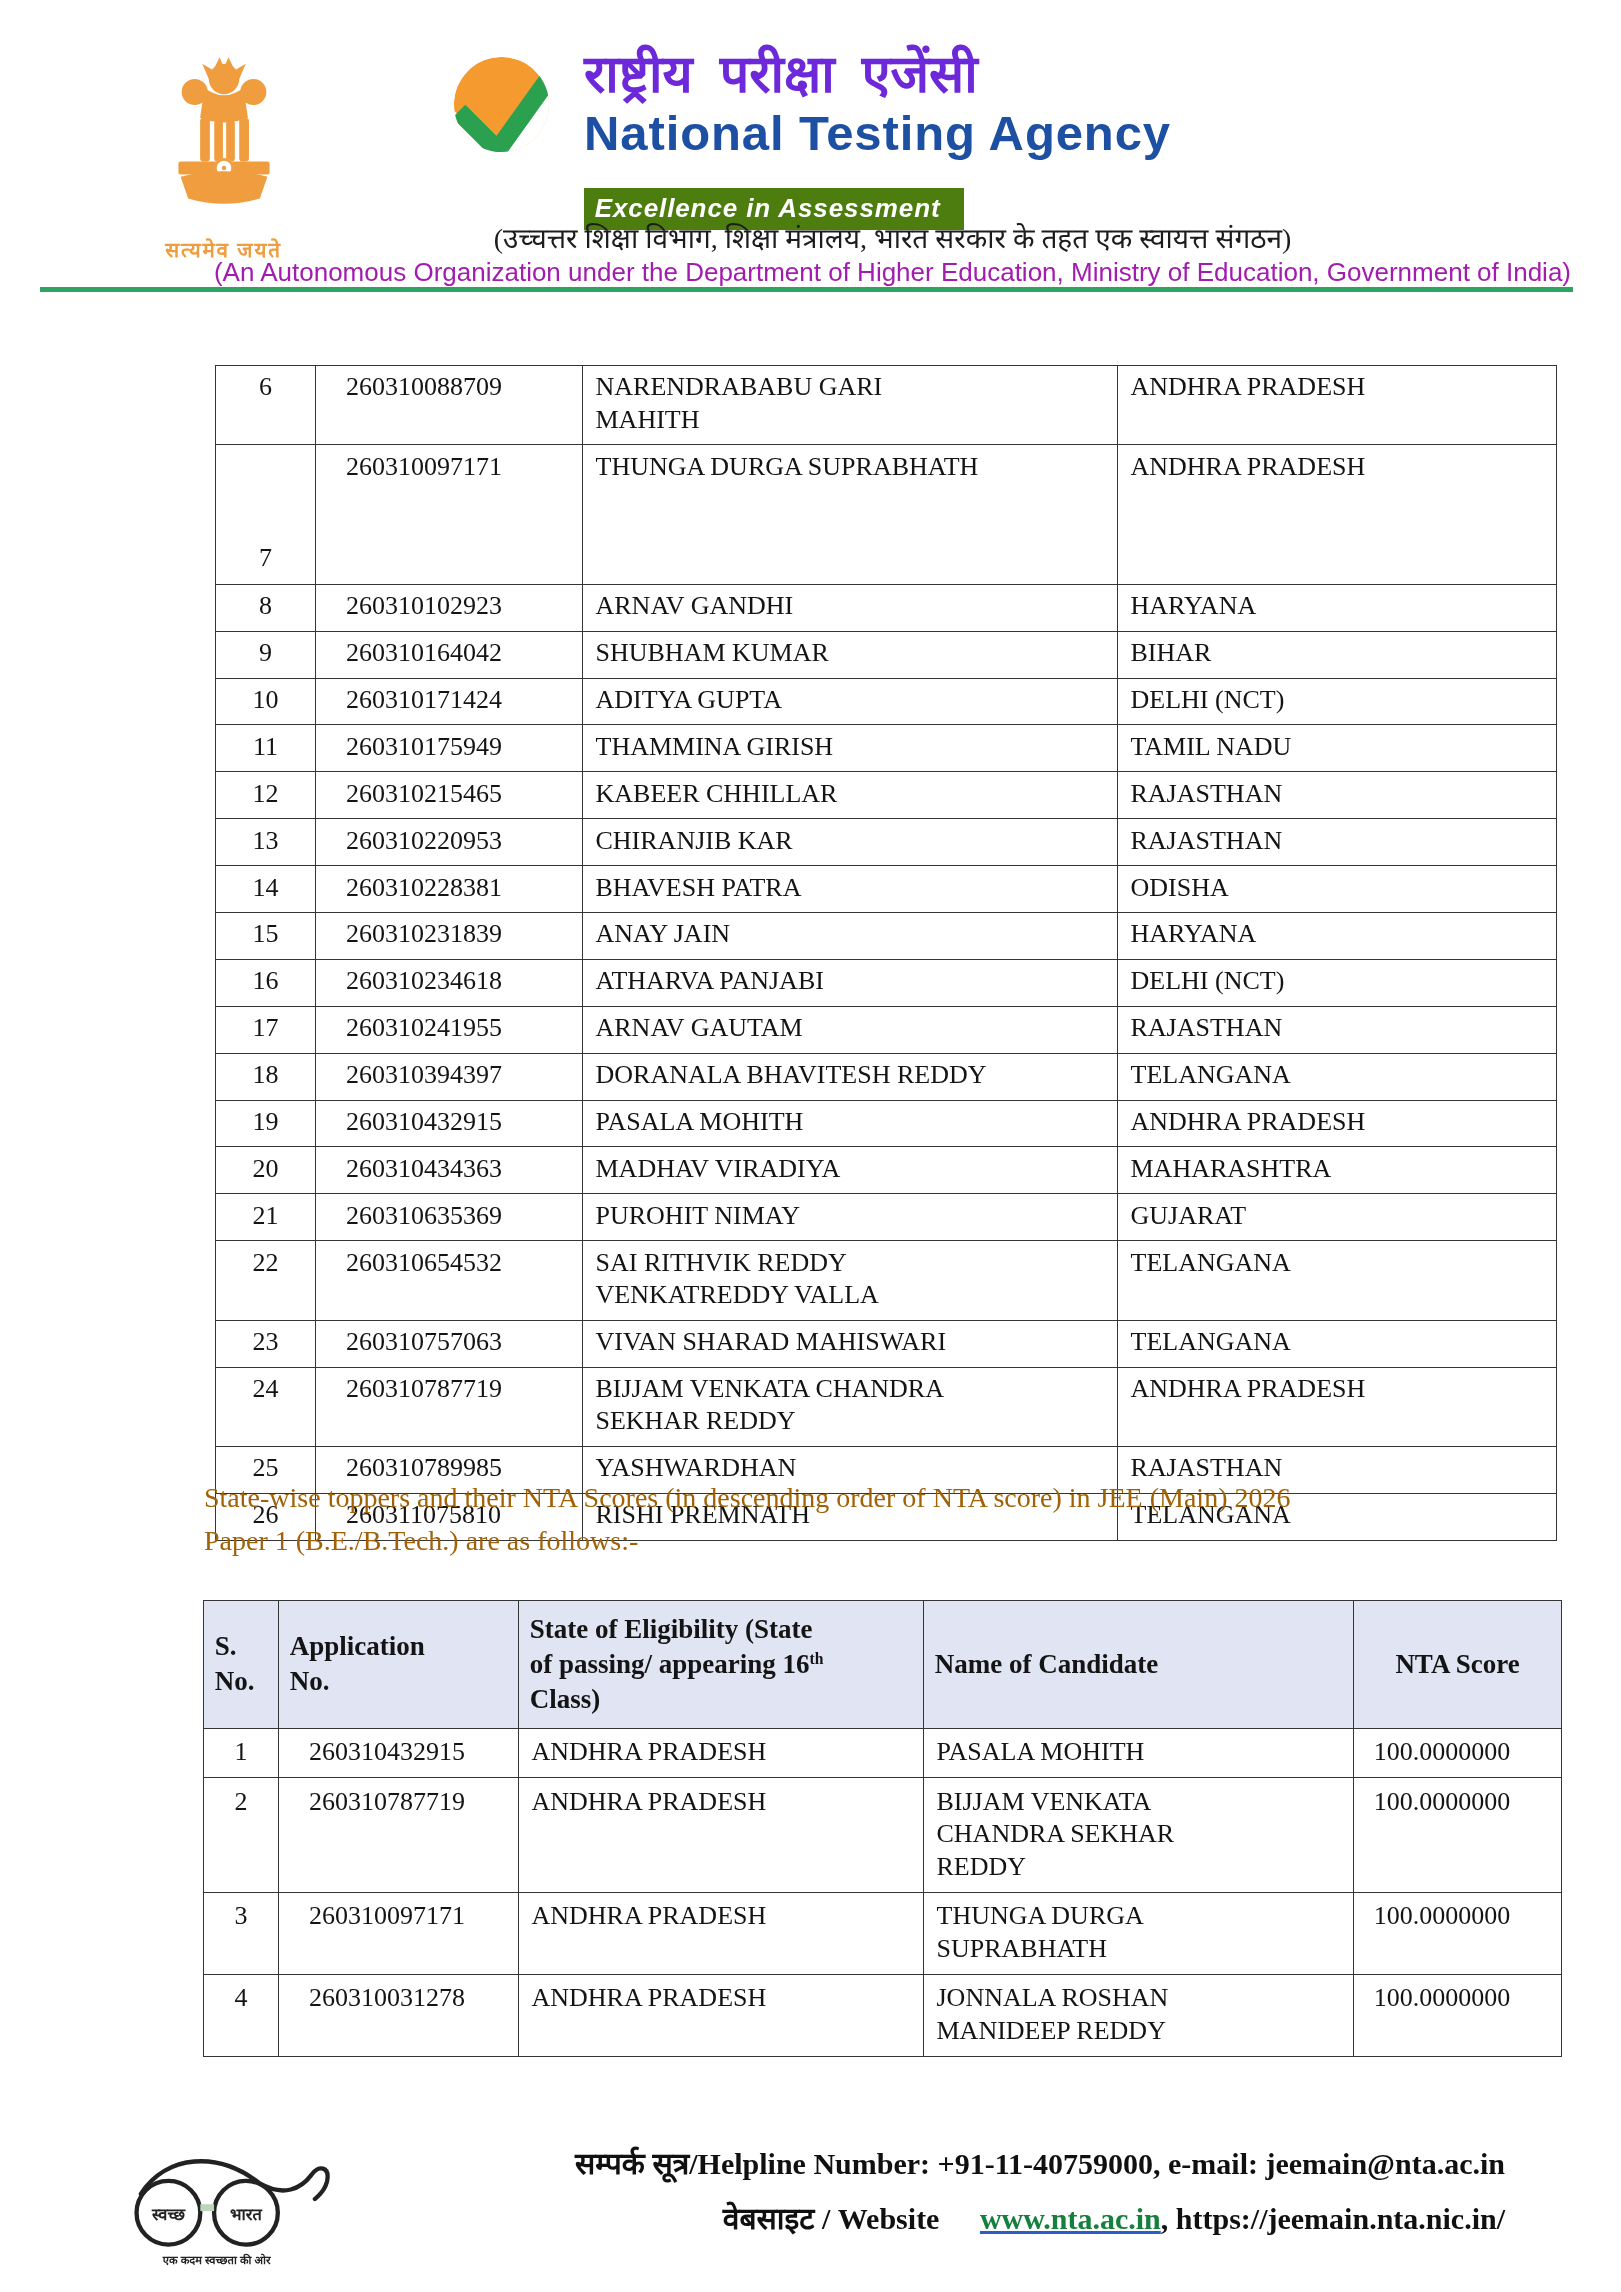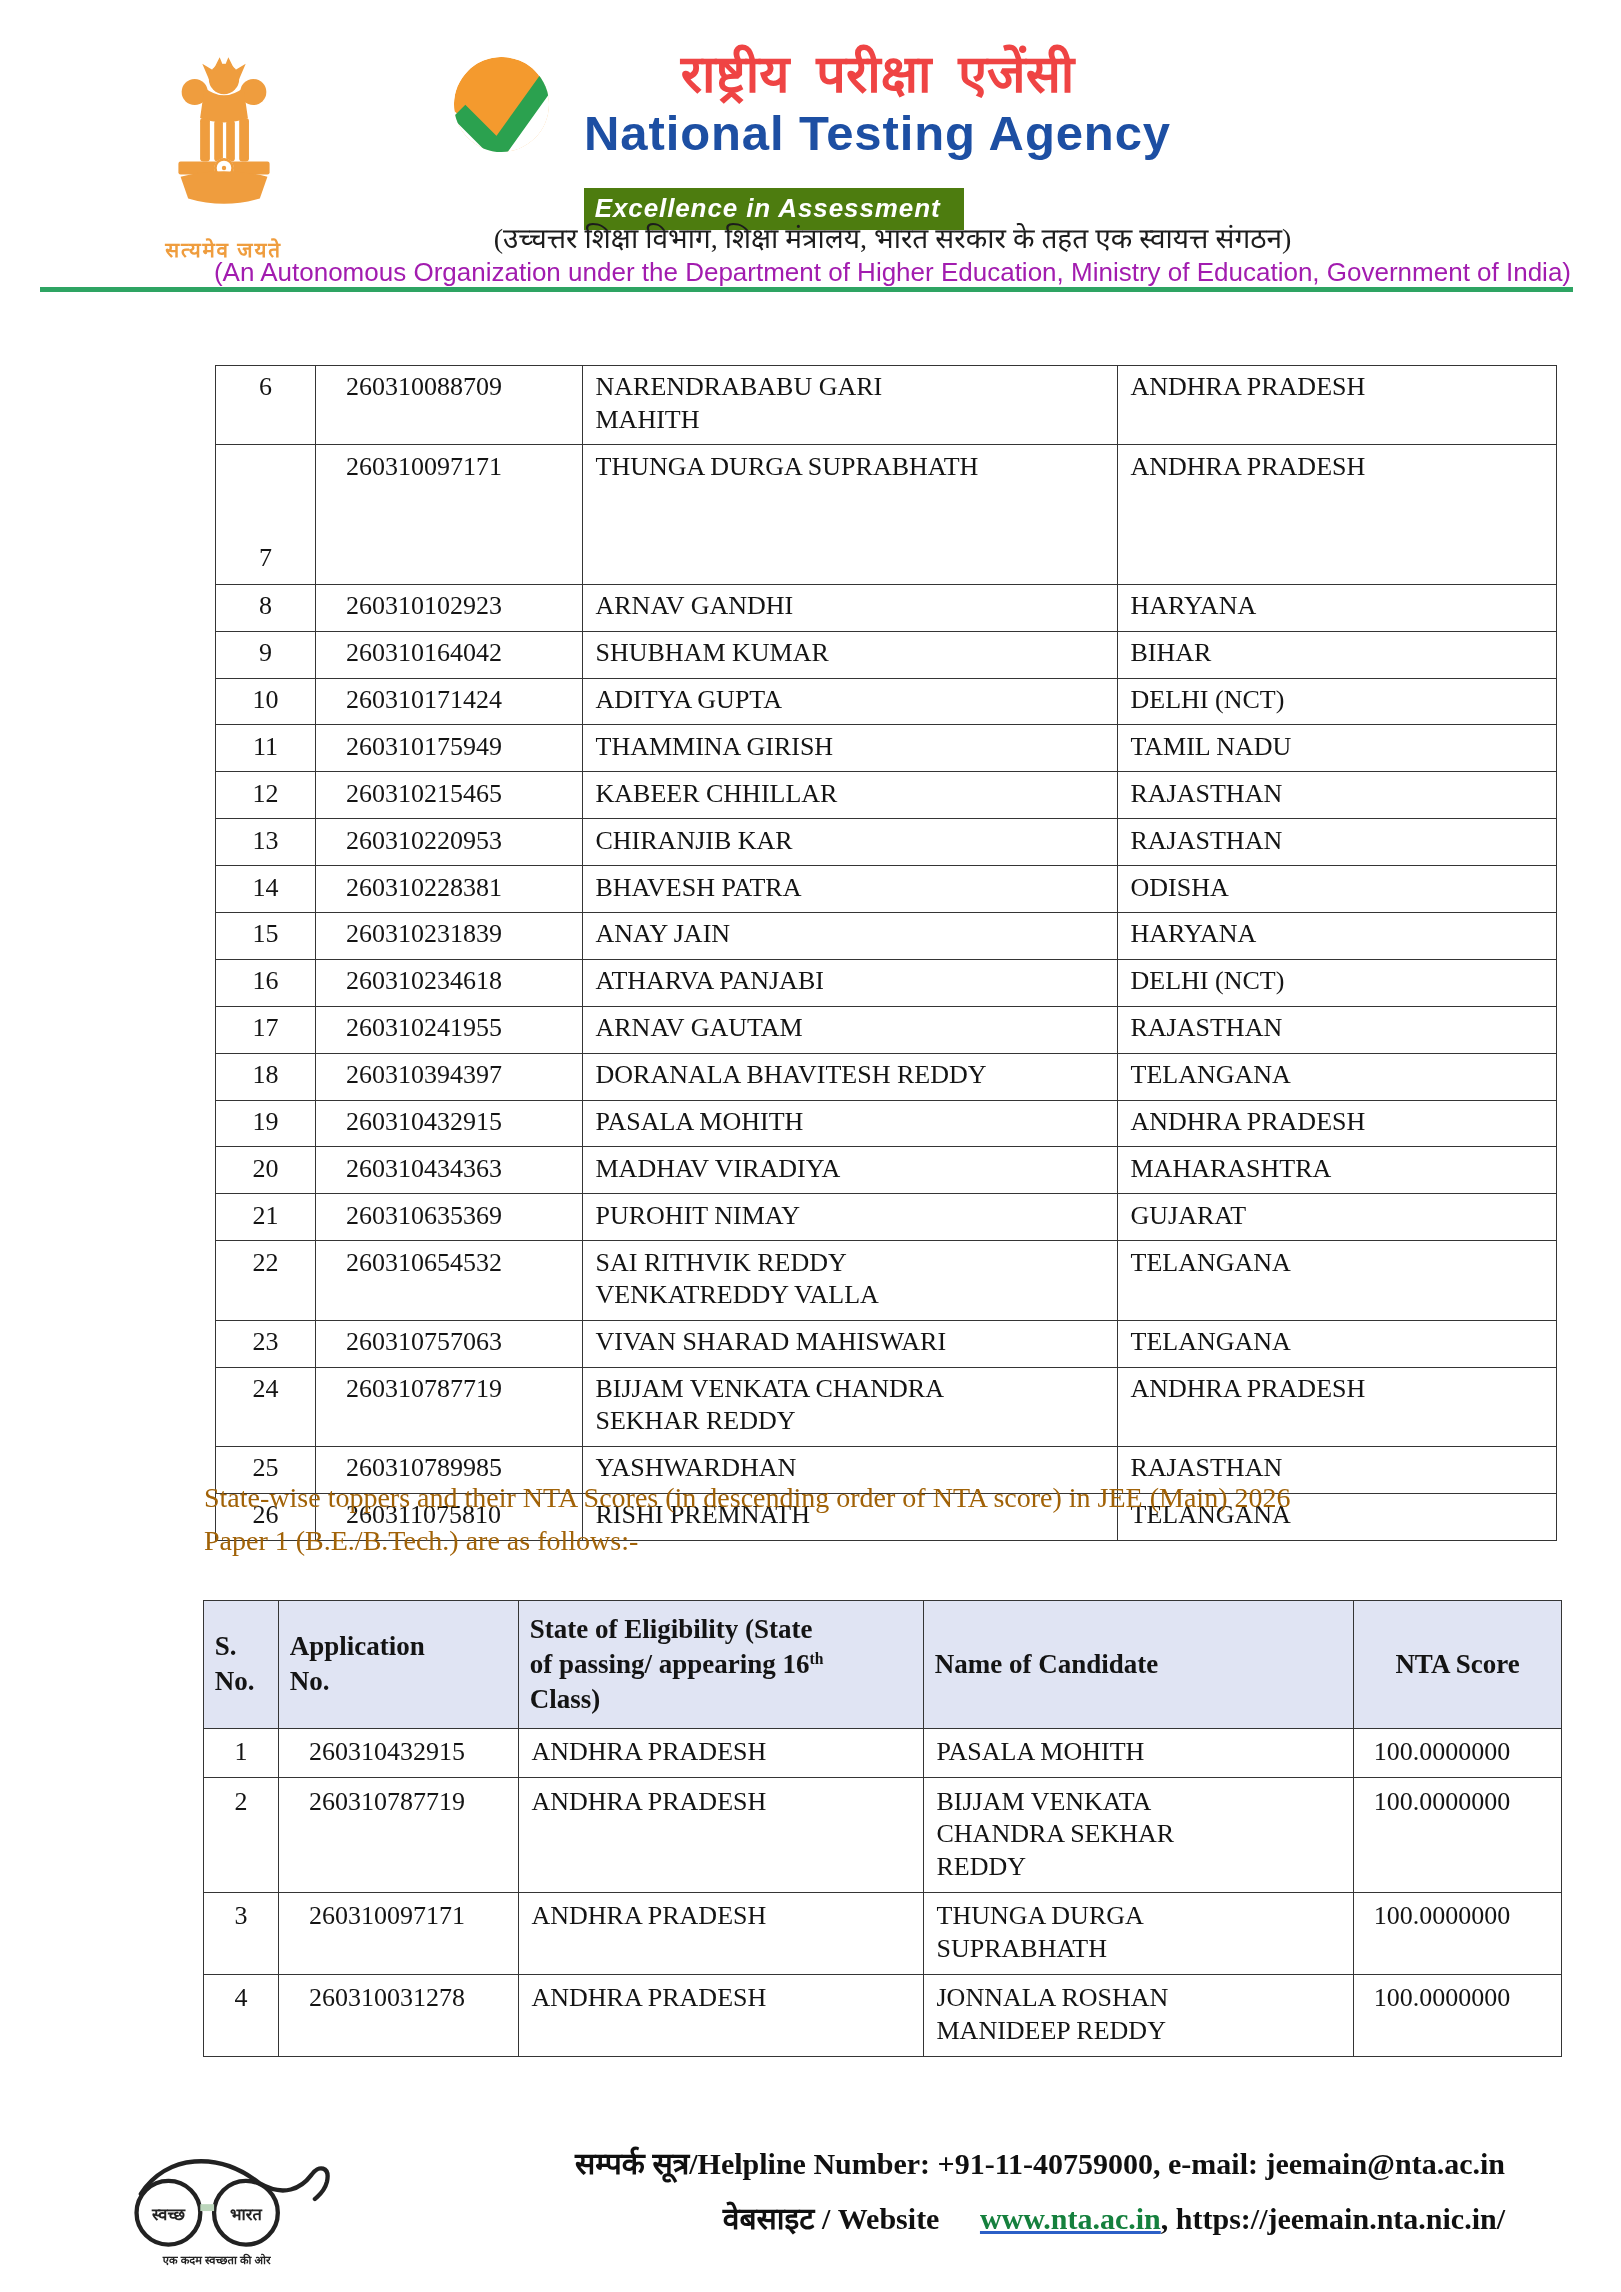--- a/index.html
+++ b/index.html
@@ -6,21 +6,21 @@
   body{
     width:1621px;height:2293px;position:relative;background:#ffffff;
     font-family:"Liberation Serif", serif;color:#141414;overflow:hidden;
   }
   
   .emblem{position:absolute;left:134px;top:47px;width:179px;text-align:center;}
   .emblem-caption{margin-top:5px;color:#ef9d3e;font-size:20.6px;font-weight:bold;
     font-family:Liberation Sans, sans-serif;letter-spacing:1.8px;}
   .nta-logo{position:absolute;left:453px;top:56px;}
   .title-block{position:absolute;left:584px;top:47px;font-family:"Liberation Sans", sans-serif;}
-  .hindi-title{font-size:52px;font-weight:bold;color:#ef4444;line-height:1.05;word-spacing:12.5px;text-align:center;}
+  .hindi-title{font-size:52px;font-weight:bold;color:#6d28d9;line-height:1.05;word-spacing:12.5px;}
   .english-title{font-size:49px;font-weight:bold;color:#1d4fa3;line-height:1.0;margin-top:7.2px;letter-spacing:0.9px;}
   .tagline-banner{display:inline-block;margin-top:14.3px;background:#4d7c0f;color:#ffffff;
     font-style:italic;font-weight:bold;font-size:26px;padding:4.5px 23px 6.3px 10.7px;letter-spacing:0.9px;}
   .subtitles{position:absolute;top:222px;left:8px;width:1621px;text-align:center;
     padding-left:148px;box-sizing:border-box;}
   .subtitle-hi{font-size:28px;color:#1c1c1c;line-height:1.2;}
   .subtitle-en{font-size:26px;color:#a21caf;line-height:1.25;font-family:"Liberation Sans", sans-serif;}
   .green-rule{position:absolute;top:287px;left:40px;width:1533px;height:5.4px;background:#2ea463;}
   
   table{border-collapse:collapse;table-layout:fixed;background:#fff;}

